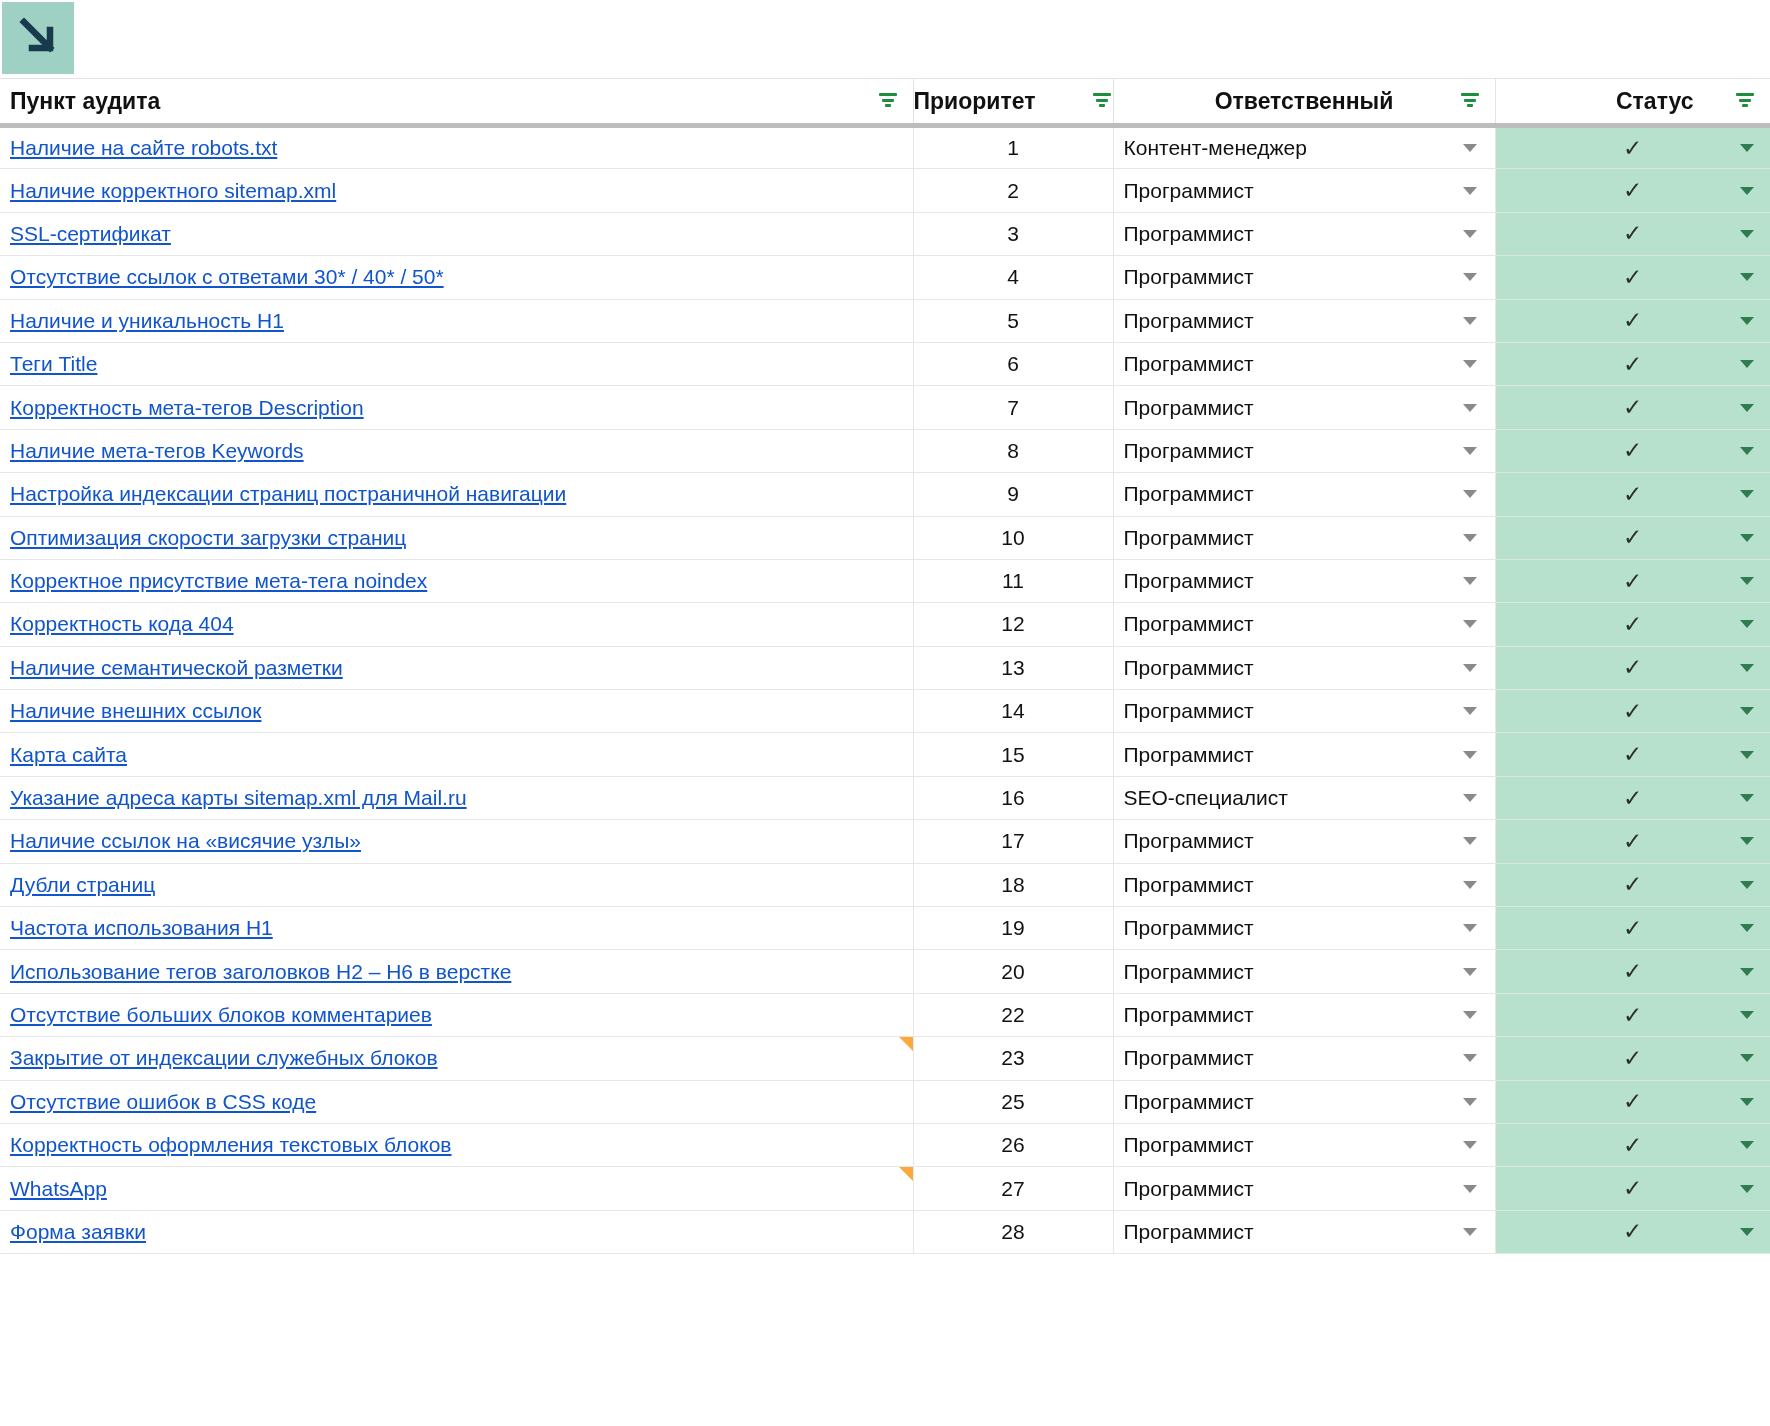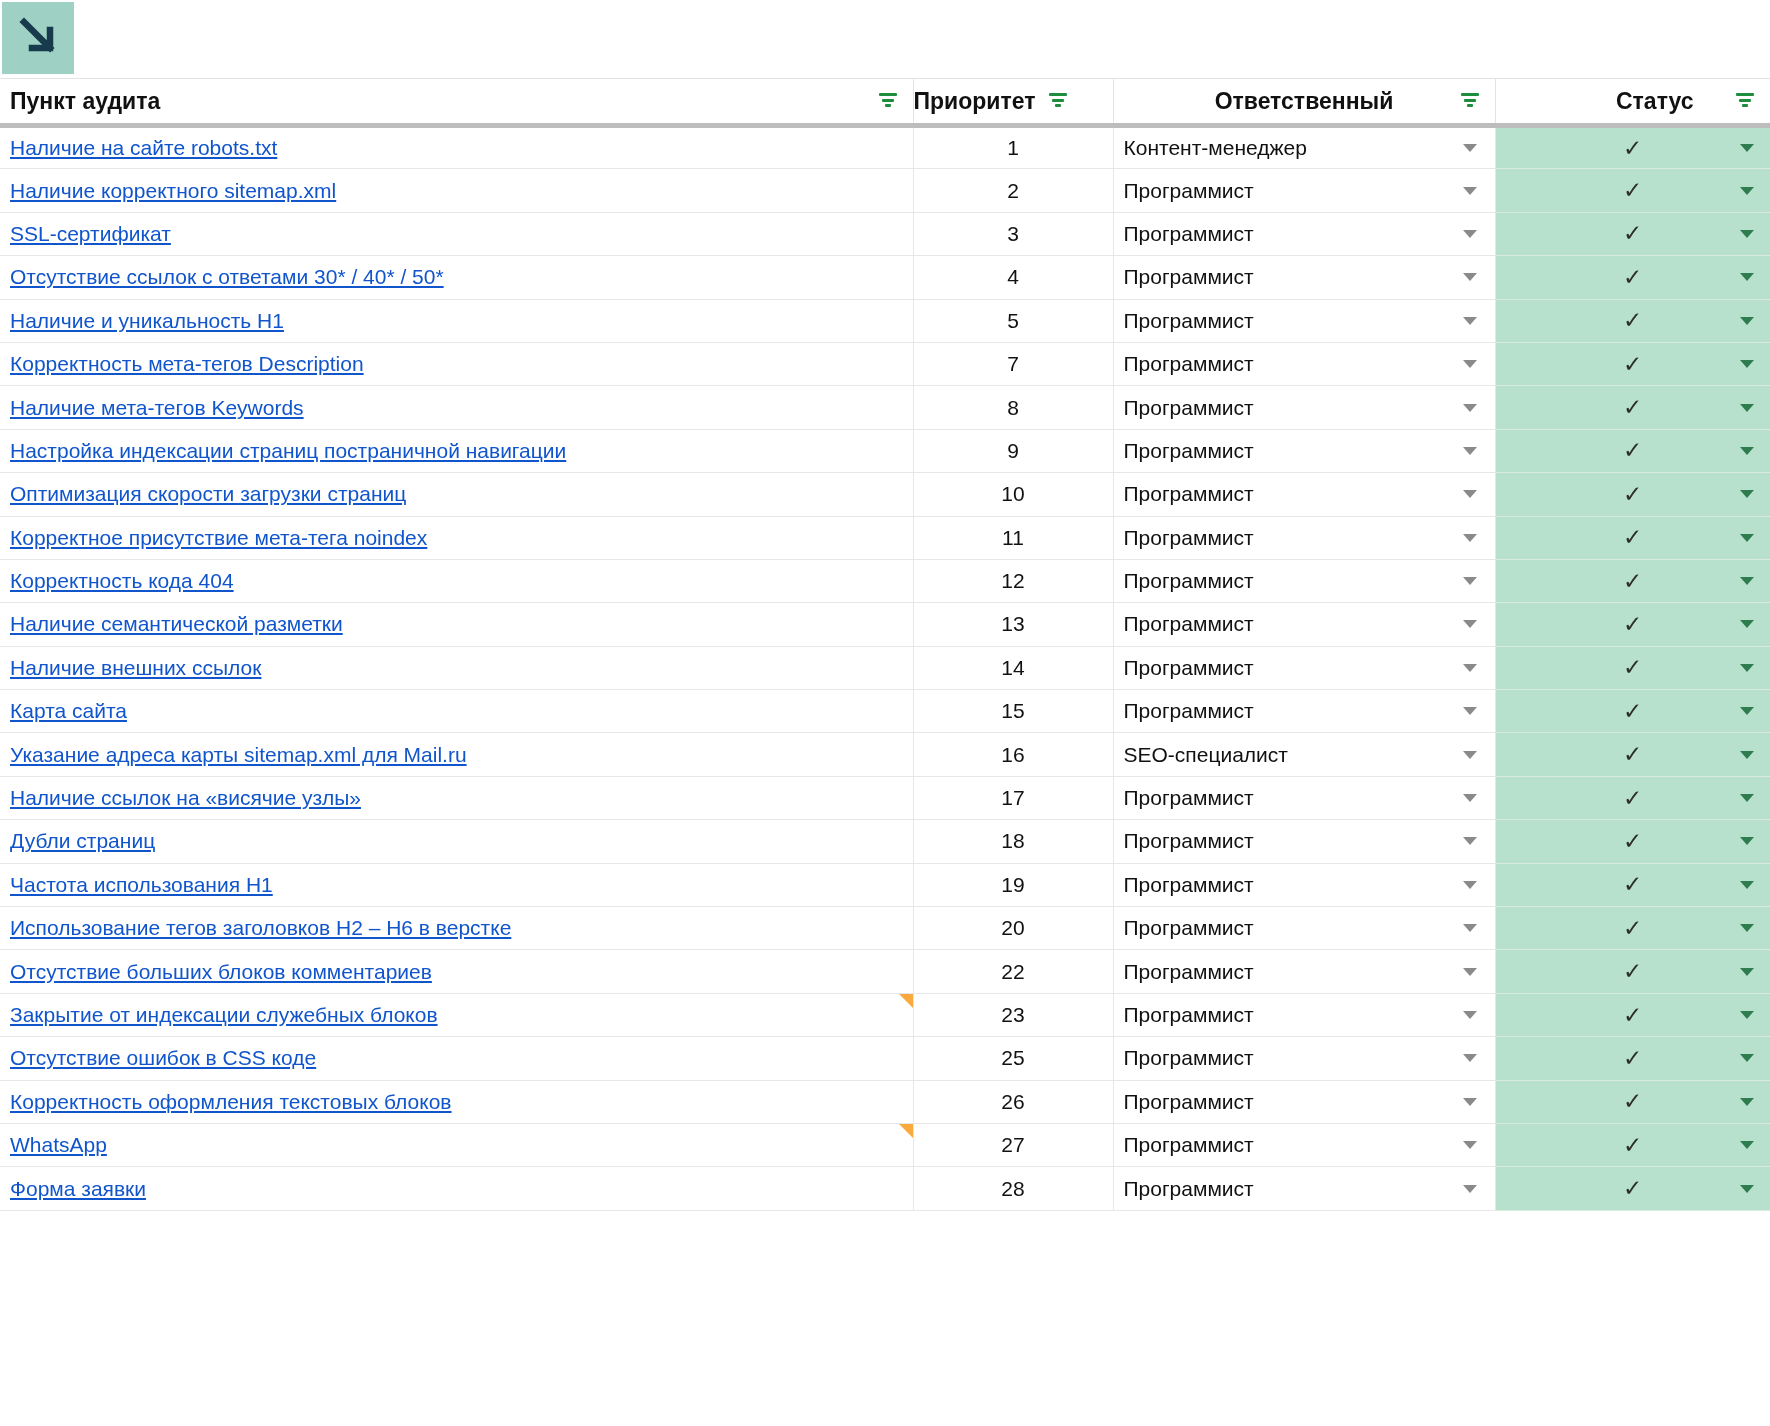--- a/index.html
+++ b/index.html
@@ -34,21 +34,21 @@
   thead th:last-child { border-right:none;padding-left:44px; }
   th.h-item { text-align:left; padding-left:10px; }
 
   .filter { width:22px; height:16px; cursor:pointer; display:inline-block; }
   .filter i { display:block; height:3px; background:#1e8e3e; border-radius:1px; margin:0 auto; }
   .filter i + i { margin-top:2.5px; }
   .filter i:nth-child(1){ width:18px; }
   .filter i:nth-child(2){ width:12px; }
   .filter i:nth-child(3){ width:6px; }
   .filter.abs { position:absolute; right:14px; top:50%; transform:translateY(-50%); }
-  .hwrap { display:flex; align-items:center; justify-content:flex-start; gap:12px; height:100%; }
+  .hwrap { display:flex; align-items:center; justify-content:space-between; gap:12px; height:100%; }
 
   tbody td {
     height:43.4px;
     border-right:1px solid #e7e7e7;
     border-bottom:1px solid #e7e7e7;
     font-size:21px; color:#111;
     vertical-align:middle; position:relative;
     background:#fff; padding:0;
     overflow:hidden; white-space:nowrap;
   }
@@ -220,20 +220,37 @@
     <td class="c-resp">
       <span>Программист</span>
       <span class="dd"></span>
     </td>
     <td class="c-status">
       <span class="check">✓</span>
       <span class="dd green"></span>
     </td>
   </tr>
 
+  <tr>
+    <td class="c-item">
+      <a class="link" href="#">Теги Title</a>
+      
+    </td>
+    <td class="c-pri">
+      <span>6</span>
+    </td>
+    <td class="c-resp">
+      <span>Программист</span>
+      <span class="dd"></span>
+    </td>
+    <td class="c-status">
+      <span class="check">✓</span>
+      <span class="dd green"></span>
+    </td>
+  </tr>
 
   <tr>
     <td class="c-item">
       <a class="link" href="#">Корректность мета-тегов Description</a>
       
     </td>
     <td class="c-pri">
       <span>7</span>
     </td>
     <td class="c-resp">

